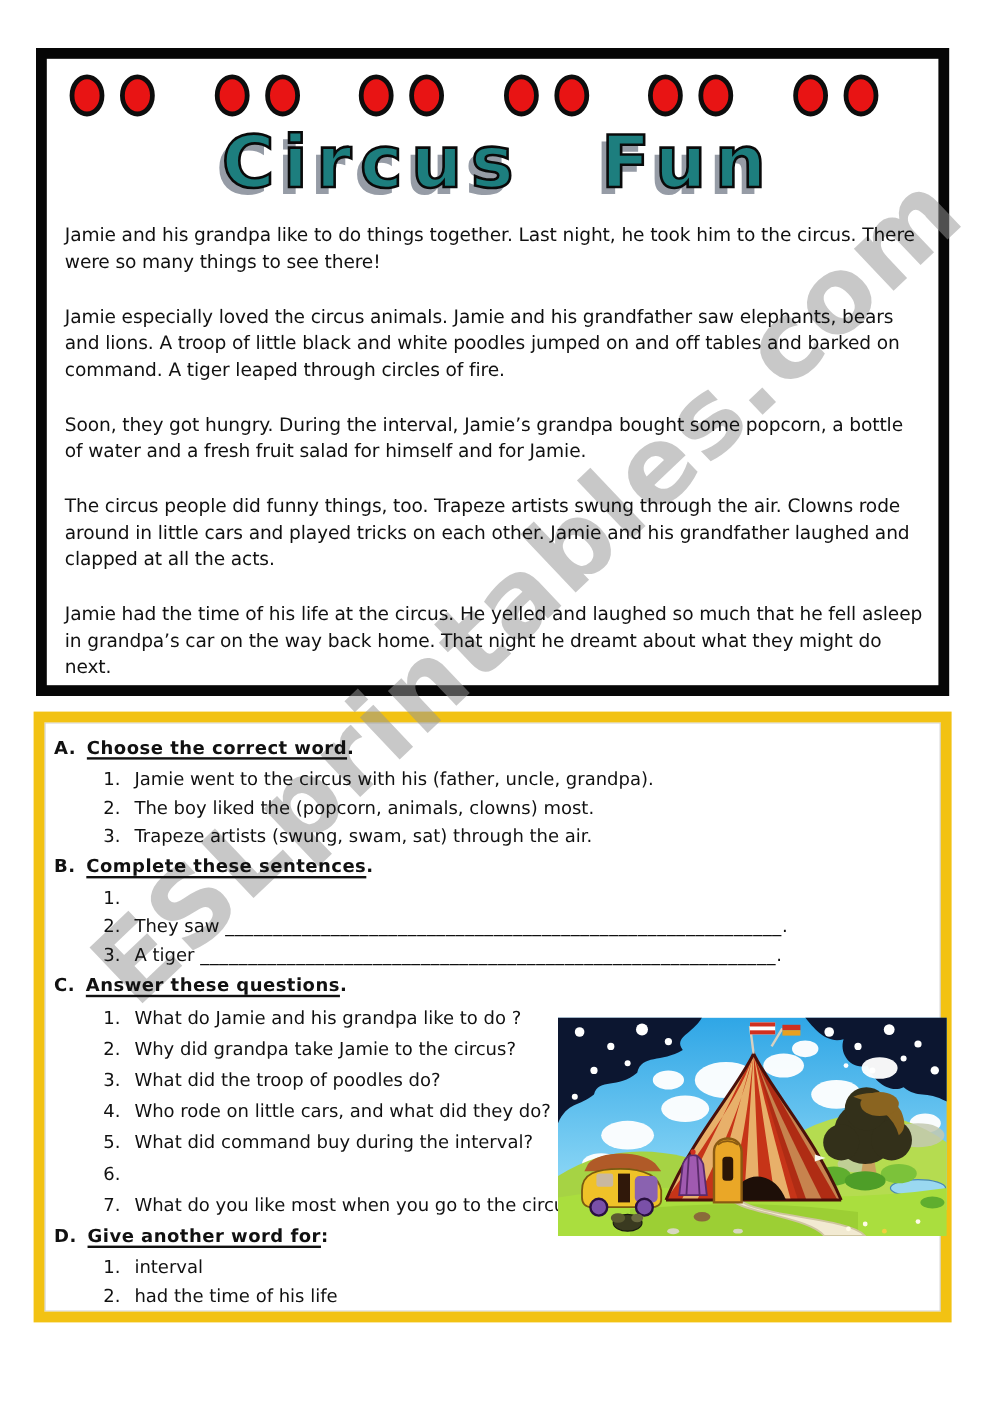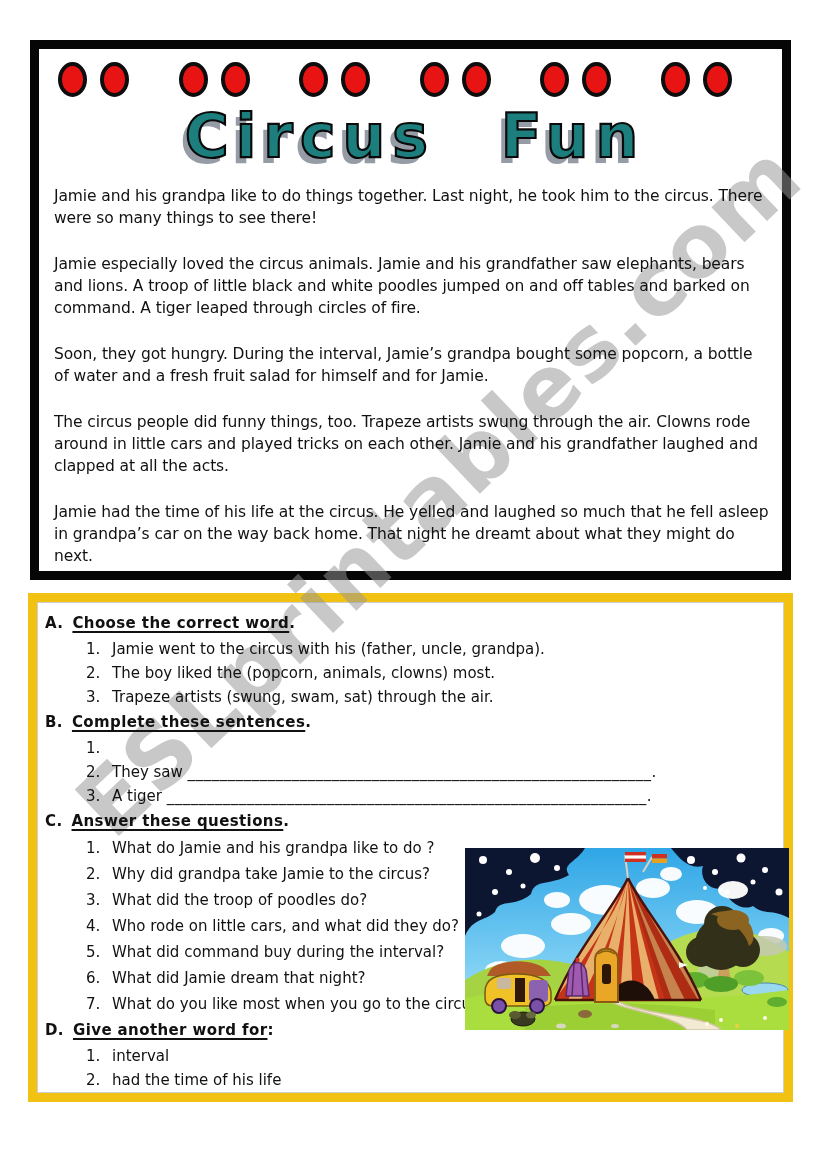--- a/index.html
+++ b/index.html
@@ -157,21 +157,20 @@
           <div class="item">
               <span class="num">4.</span>
               <span class="txt">Who rode on little cars, and what did they do?</span>
             </div>
           <div class="item">
               <span class="num">5.</span>
               <span class="txt">What did command buy during the interval?</span>
             </div>
           <div class="item">
               <span class="num">6.</span>
-              <span class="txt">What did Jamie dream that night?</span>
             </div>
           <div class="item">
               <span class="num">7.</span>
               <span class="txt">What do you like most when you go to the circus?</span>
             </div>
         </div>
 
         <div class="sec-h">
           <span class="h-letter">D.</span>
             <span><span class="h-text">Give another word for</span><span>:</span></span>

